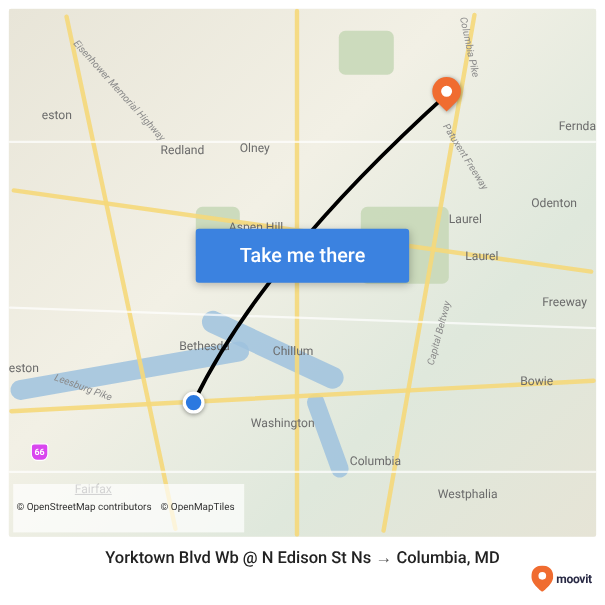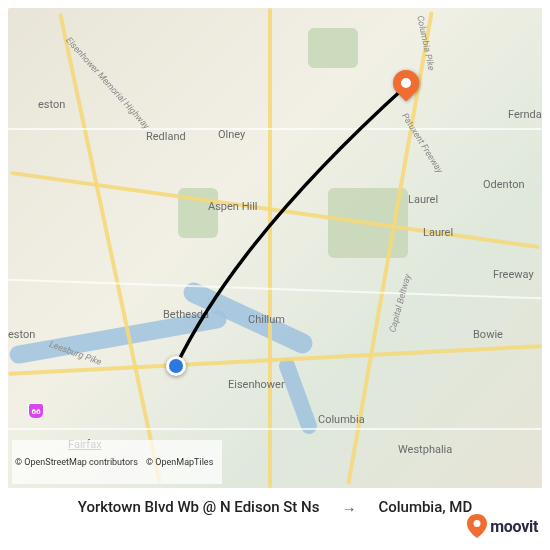--- a/index.html
+++ b/index.html
@@ -31,27 +31,27 @@
   .road-label { position: absolute; font-size: 9px; color: #8a8a8a; white-space: nowrap; font-style: italic; }
   .route-svg { position: absolute; inset: 0; pointer-events: none; }
   .marker { position: absolute; transform: translate(-50%, -50%); }
   .marker-origin { width: 20px; height: 20px; border-radius: 50%; background: #2b79e0; border: 3px solid #fff; box-shadow: 0 1px 4px rgba(0,0,0,0.4); }
   .marker-dest { width: 26px; height: 26px; }
   .pin { width: 26px; height: 26px; background: #f06c30; border-radius: 50% 50% 50% 0; transform: rotate(-45deg); box-shadow: 0 1px 4px rgba(0,0,0,0.4); position: relative; }
   .pin::after { content: ""; position: absolute; width: 10px; height: 10px; background: #fff; border-radius: 50%; top: 8px; left: 8px; }
   .cta { position: absolute; left: 50%; top: 200px; transform: translateX(-50%); background: #3b82e0; color: #fff; font-size: 18px; font-weight: 500; padding: 14px 40px; border-radius: 3px; box-shadow: 0 2px 8px rgba(0,0,0,0.25); cursor: pointer; white-space: nowrap; }
   .attrib { position: absolute; left: 4px; bottom: 4px; font-size: 9px; color: #333; background: rgba(255,255,255,0.7); padding: 17px 3px; }
   .attrib span { margin-right: 6px; }
-  .footer { display: flex; align-items: center; justify-content: center; gap: 22px; padding: 10px 4px 0 4px; }
+  .footer { display: flex; align-items: center; justify-content: center; gap: 4px; padding: 10px 4px 0 4px; }
   .route-text { font-size: 15px; color: #222; font-weight: 500; }
   .arrow { font-size: 15px; color: #555; }
   .logo { position: absolute; right: 12px; bottom: 12px; display: flex; align-items: center; gap: 3px; }
   .logo-mark { width: 20px; height: 24px; position: relative; }
   .logo-mark svg { width: 100%; height: 100%; }
-  .logo-text { font-size: 16px; font-weight: 700; color: #292a45; letter-spacing: -0.3px; }
+  .logo-text { font-size: 11px; font-weight: 700; color: #292a45; letter-spacing: -0.3px; }
   .interstate { position: absolute; width: 16px; height: 16px; background: #d946ef; border-radius: 3px 3px 6px 6px; color: #fff; font-size: 8px; font-weight: bold; display: flex; align-items: center; justify-content: center; border: 1px solid #fff; }
 </style>
 </head>
 <body>
 
 <div class="frame">
   <div class="map-wrap">
     <div class="map-bg"></div>
     <div class="water river1"></div>
     <div class="water river2"></div>
@@ -70,24 +70,24 @@
 
     <div id="city-labels-slot">
         <div class="city-label" style="left: 138px; top: 122px;">Redland</div>
         <div class="city-label" style="left: 210px; top: 120px;">Olney</div>
         <div class="city-label" style="left: 200px; top: 192px;">Aspen Hill</div>
         <div class="city-label" style="left: 400px; top: 185px;">Laurel</div>
         <div class="city-label" style="left: 415px; top: 218px;">Laurel</div>
         <div class="city-label" style="left: 475px; top: 170px; text-align: center;">Odenton</div>
         <div class="city-label" style="left: 500px; top: 100px;">Ferndale</div>
         <div class="city-label" style="left: 485px; top: 260px;">Freeway</div>
-        <div class="city-label" style="left: 465px; top: 320px;">Bowie</div>
+        <div class="city-label" style="left: 465px; top: 332px;">Bowie</div>
         <div class="city-label" style="left: 155px; top: 300px;">Bethesda</div>
         <div class="city-label" style="left: 240px; top: 305px;">Chillum</div>
-        <div class="city-label" style="left: 220px; top: 370px;">Eisenhower</div>
+        <div class="city-label" style="left: 220px; top: 370px;">Washington</div>
         <div class="city-label" style="left: 310px; top: 405px;">Columbia</div>
         <div class="city-label" style="left: 390px; top: 435px;">Westphalia</div>
         <div class="city-label" style="left: 60px; top: 430px; text-decoration: underline;">Fairfax</div>
         <div class="city-label" style="left: 0px; top: 320px;">eston</div>
         <div class="city-label" style="left: 30px; top: 90px;">eston</div>
       </div>
     <div id="road-labels-slot">
         <div class="road-label" style="left: 40px; top: 70px; transform: rotate(48deg);">Eisenhower Memorial Highway</div>
         <div class="road-label" style="left: 390px; top: 30px; transform: rotate(78deg);">Columbia Pike</div>
         <div class="road-label" style="left: 380px; top: 130px; transform: rotate(58deg);">Patuxent Freeway</div>
@@ -101,20 +101,21 @@
       <path stroke="#000" stroke-width="3.5" fill="none" stroke-linecap="round" d="M 168 358 Q 230 230 398 78"></path>
     </svg>
 
     <div class="marker" style="left:168px;top:358px;">
       <div class="marker-origin"></div>
     </div>
     <div class="marker marker-dest" style="left:398px;top:75px;">
       <div class="pin"></div>
     </div>
 
+    <div class="cta">Take me there</div>
 
     <div class="attrib">
       <span>© OpenStreetMap contributors</span>
       <span>© OpenMapTiles</span>
     </div>
   </div>
 
   <div class="footer">
     <span class="route-text">Yorktown Blvd Wb @ N Edison St Ns</span>
     <span class="arrow">→</span>

